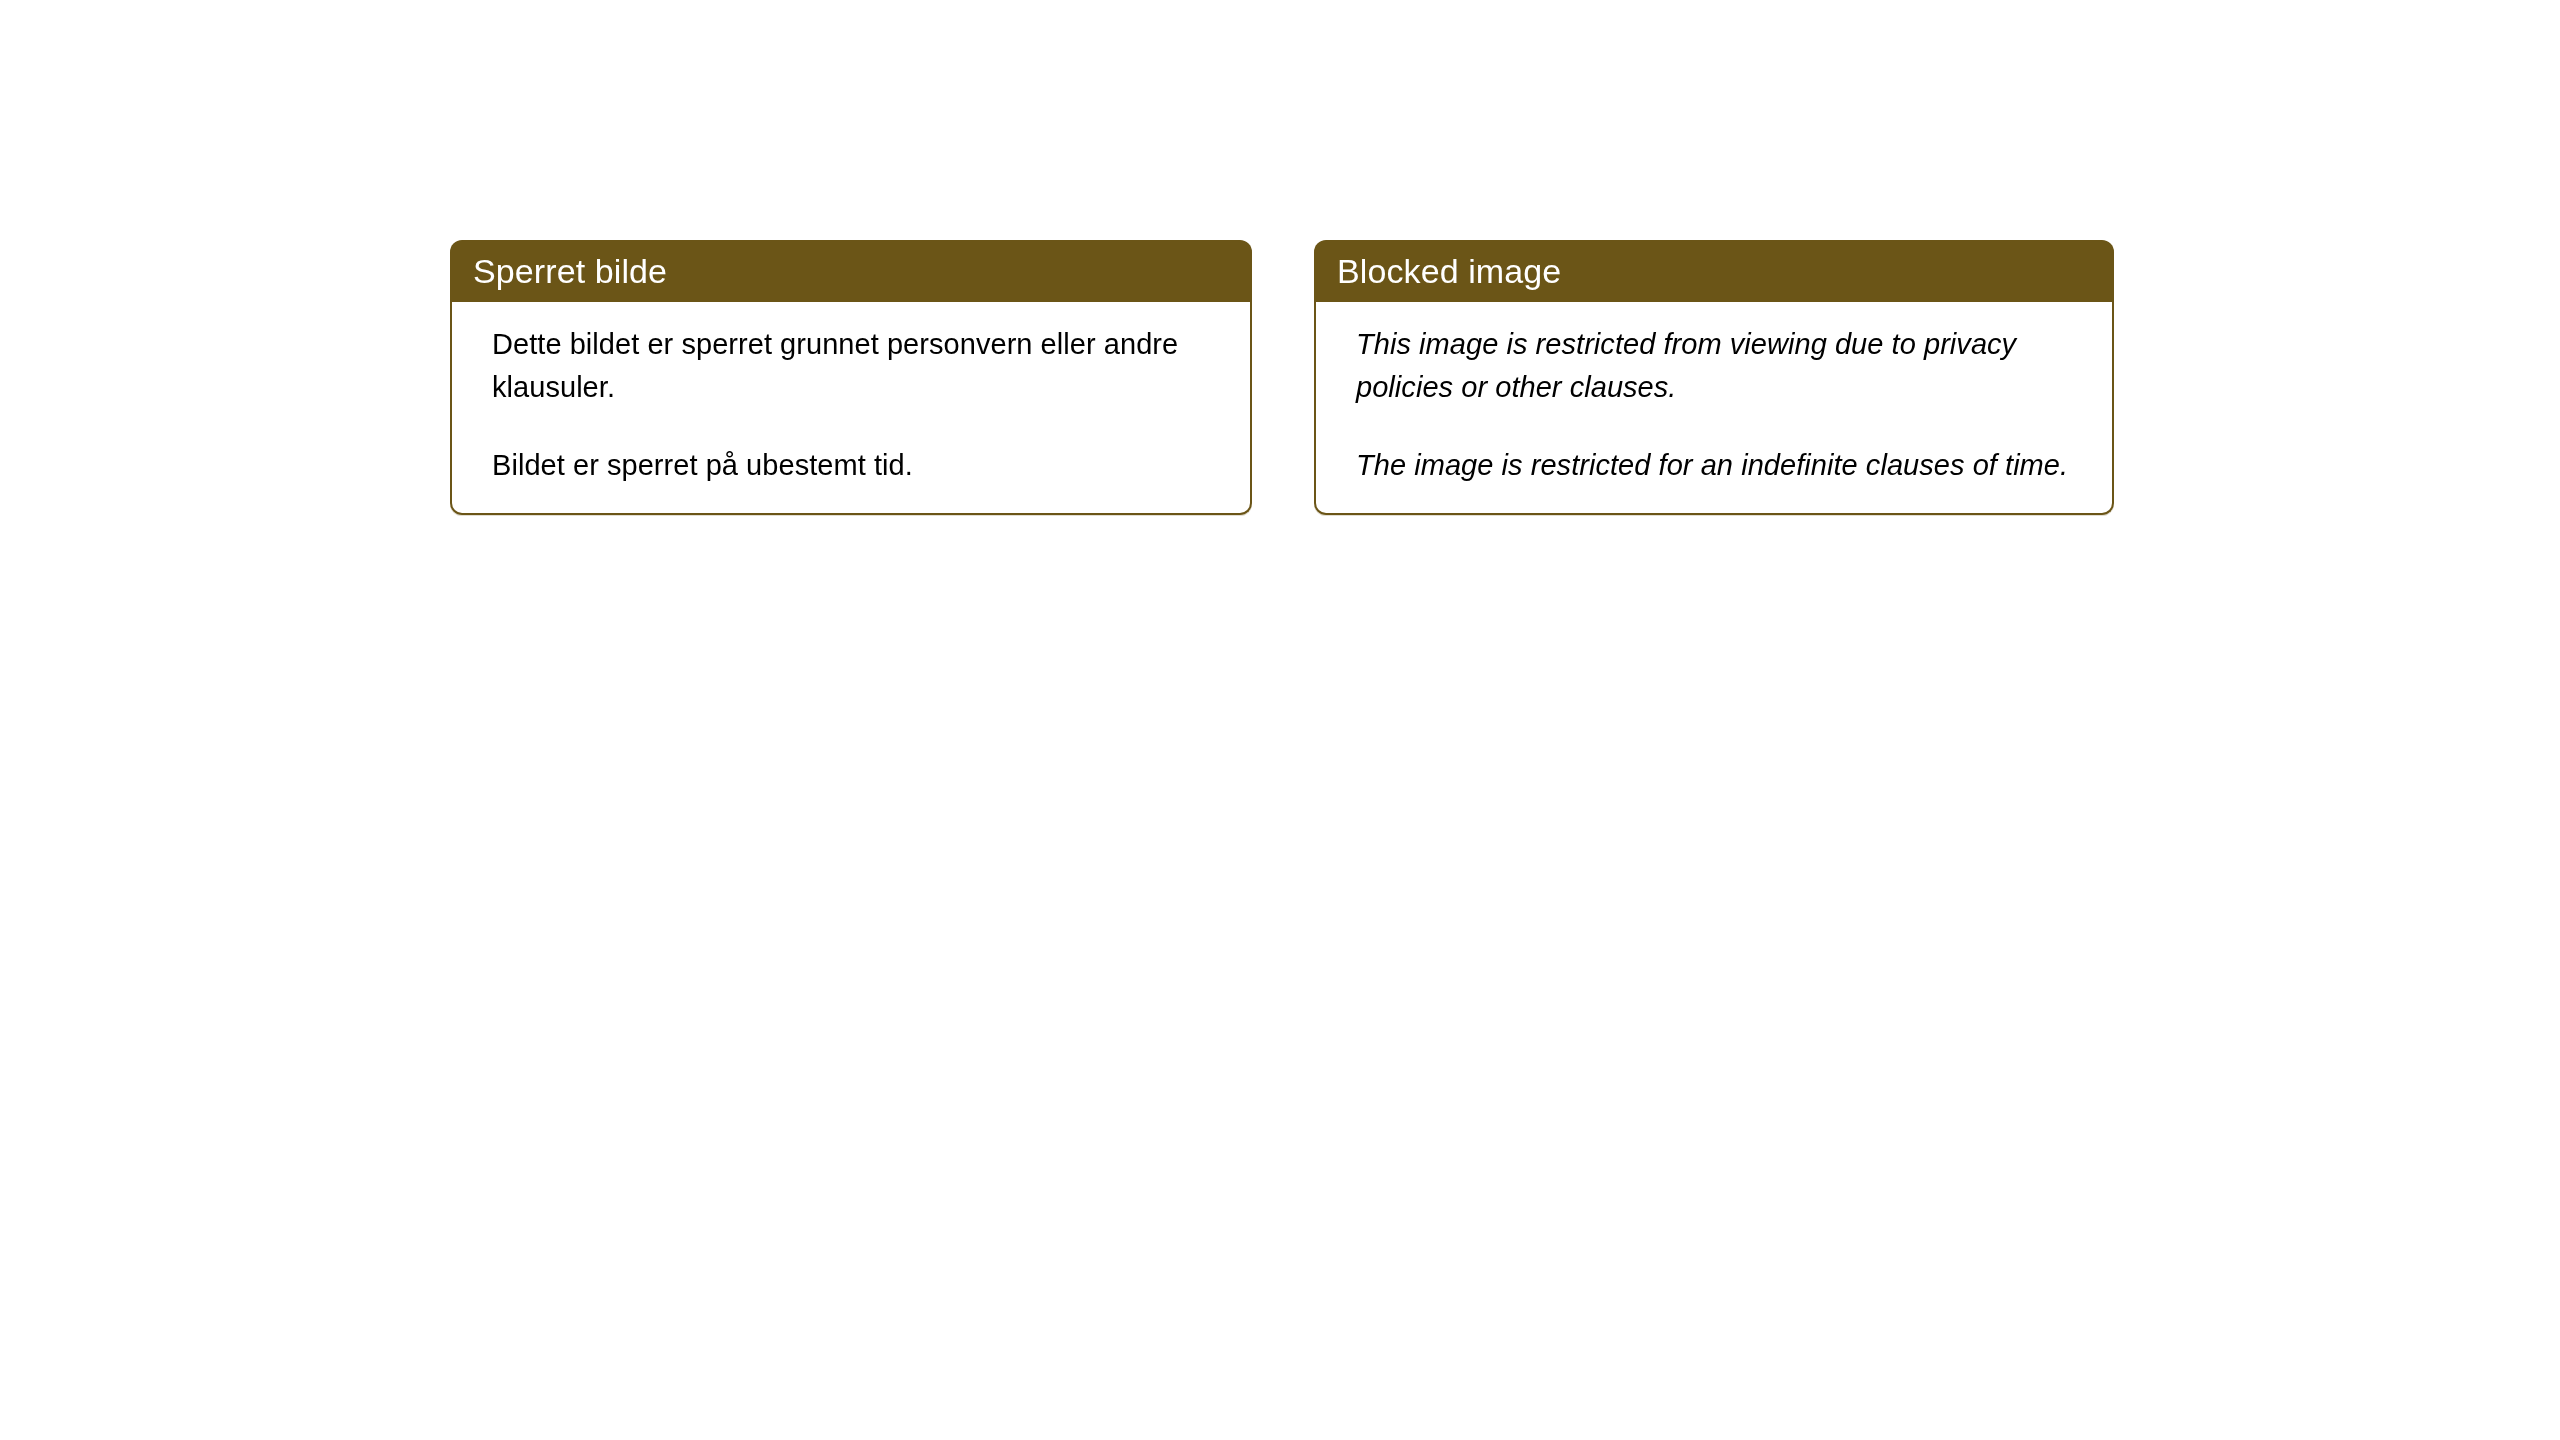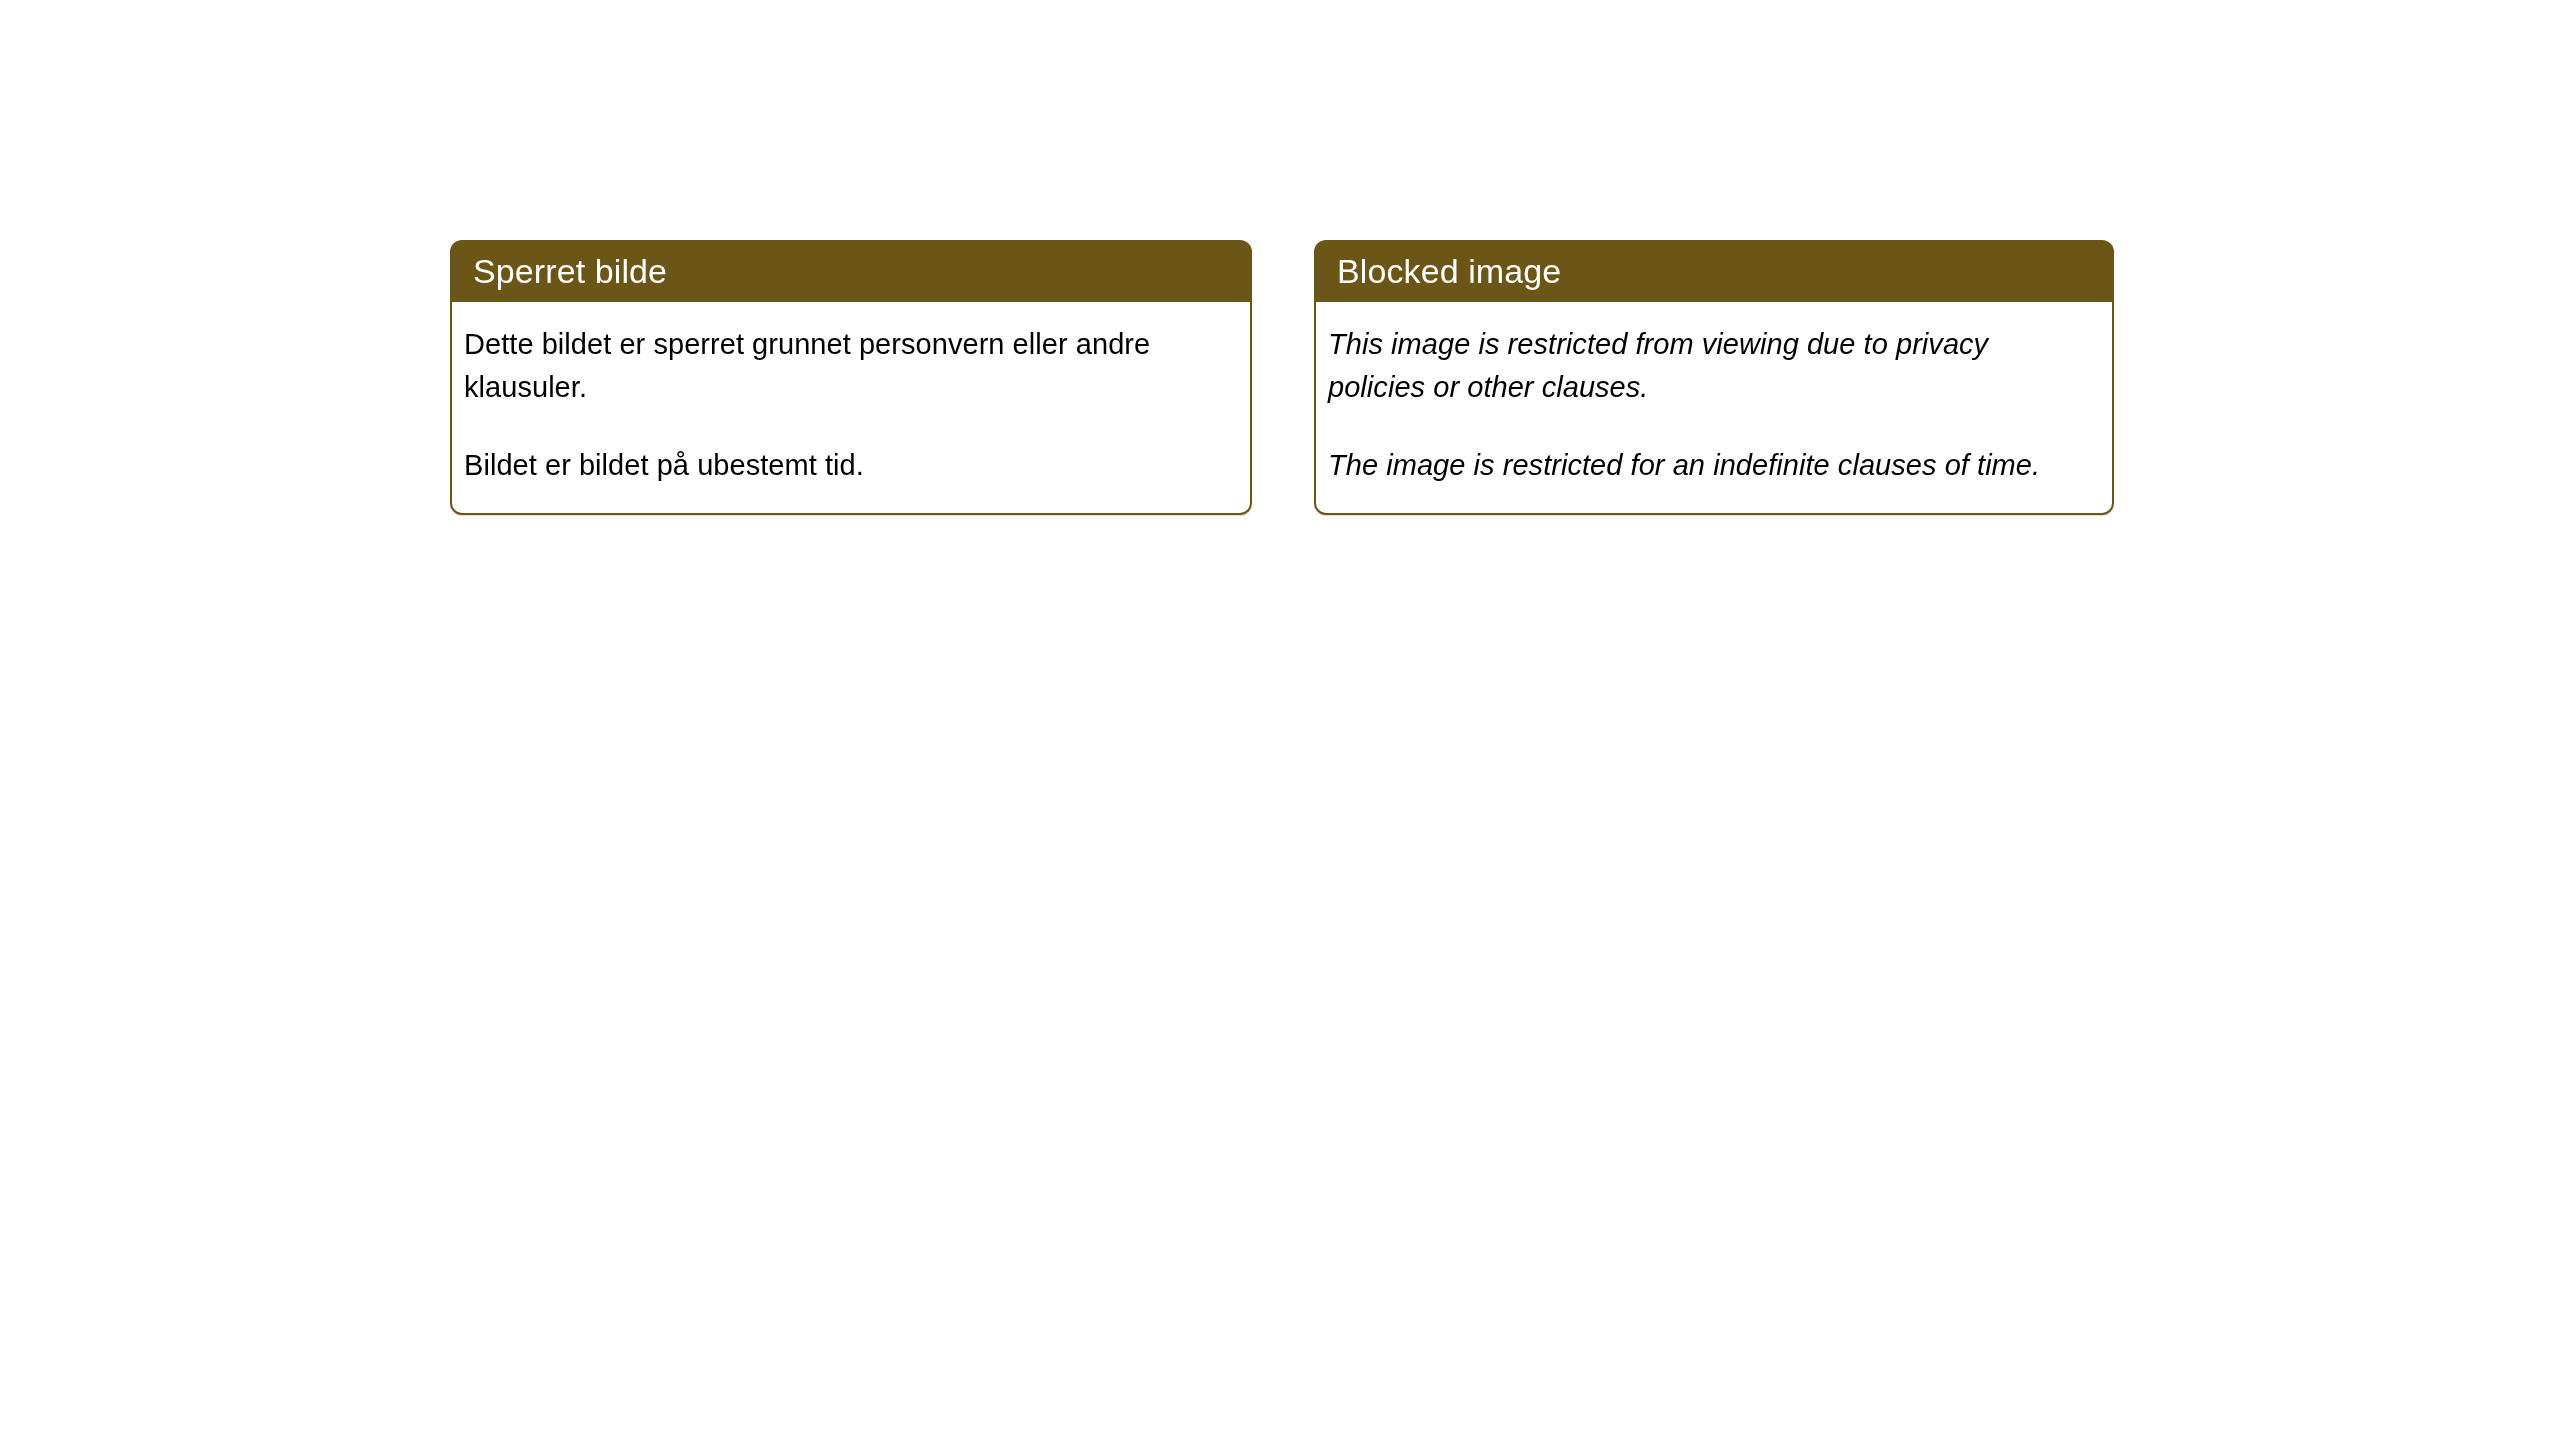--- a/index.html
+++ b/index.html
@@ -69,21 +69,21 @@
   }
 
   .card-body {
     box-sizing: border-box;
     background: #ffffff;
     border-left: 2px solid #6B5517;
     border-right: 2px solid #6B5517;
     border-bottom: 2px solid #6B5517;
     border-bottom-left-radius: 12px;
     border-bottom-right-radius: 12px;
-    padding: 22px 24px 26px 12px;
+    padding: 22px 24px 26px 40px;
     margin-top: -1px;
     position: relative;
     z-index: 1;
   }
 
   .card-left  .card-body { min-height: 214px; }
   .card-right .card-body { min-height: 214px; font-style: italic; }
 
   .body-paragraph {
     color: #000000;
@@ -105,21 +105,21 @@
 
   <div class="notice-row">
 
     <section class="notice-card card-left">
       <header class="card-header">
         <h2 class="card-header-title">Sperret bilde</h2>
       </header>
       <div class="card-body">
         <p class="body-paragraph">Dette bildet er sperret grunnet personvern eller andre klausuler.</p>
         <div class="paragraph-gap"></div>
-        <p class="body-paragraph">Bildet er bildet på ubestemt tid.</p>
+        <p class="body-paragraph">Bildet er sperret på ubestemt tid.</p>
       </div>
     </section>
 
     <section class="notice-card card-right">
       <header class="card-header">
         <h2 class="card-header-title">Blocked image</h2>
       </header>
       <div class="card-body">
         <p class="body-paragraph">This image is restricted from viewing due to privacy policies or other clauses.</p>
         <div class="paragraph-gap"></div>

